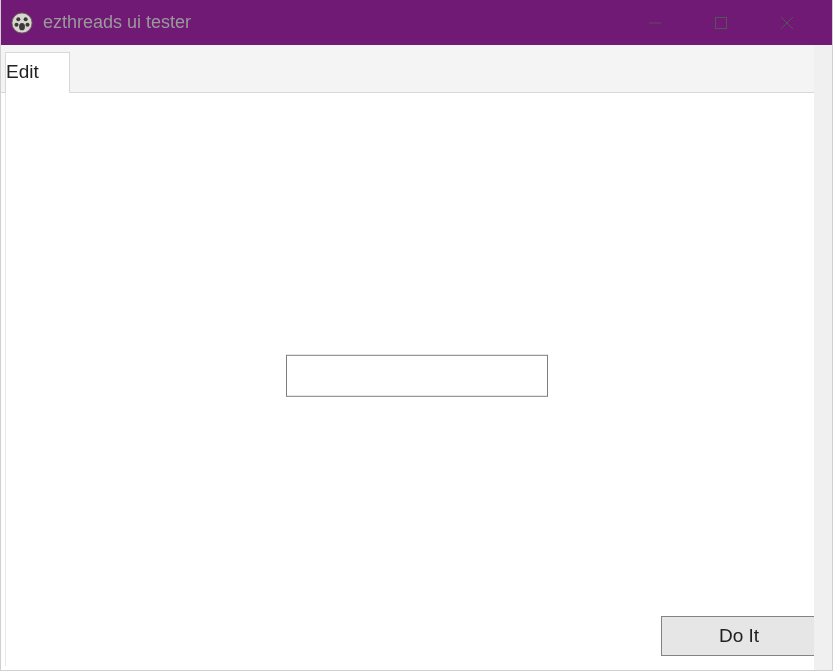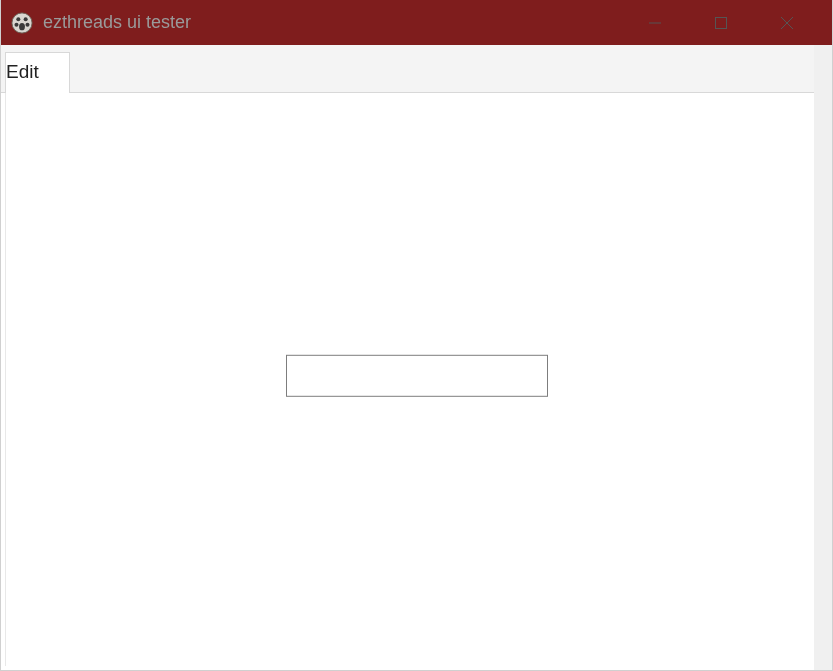--- a/index.html
+++ b/index.html
@@ -23,21 +23,21 @@
       border-top: none;
       display: flex;
       flex-direction: column;
       position: relative;
     }
     .titlebar {
       height: 45px;
       display: flex;
       align-items: center;
       padding: 0 12px 0 10px;
-      background: #7f1d1d;
+      background: #701a75;
     }
     .app-icon {
       width: 22px;
       height: 22px;
       margin-right: 10px;
       flex-shrink: 0;
     }
     .title-text {
       font-size: 18px;
       color: #9a9a9a;
@@ -162,16 +162,17 @@
       </button>
     </div>
   </div>
 
   <div class="tab-area">
     <div class="tab">Edit</div>
   </div>
 
   <div class="content-area">
     <input type="text" class="text-input" value="" style="">
+    <button class="do-it-button">Do It</button>
   </div>
 
   <div class="right-scrollgutter"></div>
 </div>
 
 </body></html>

